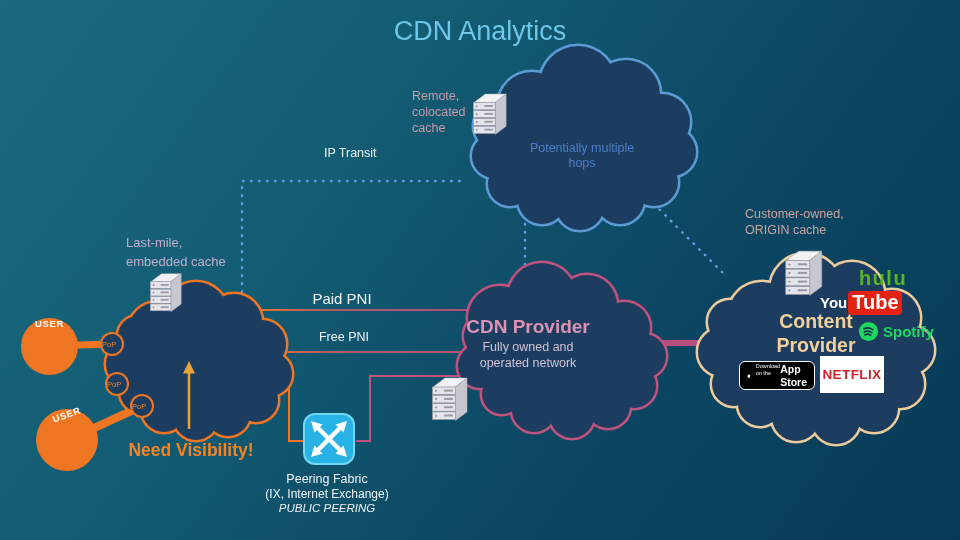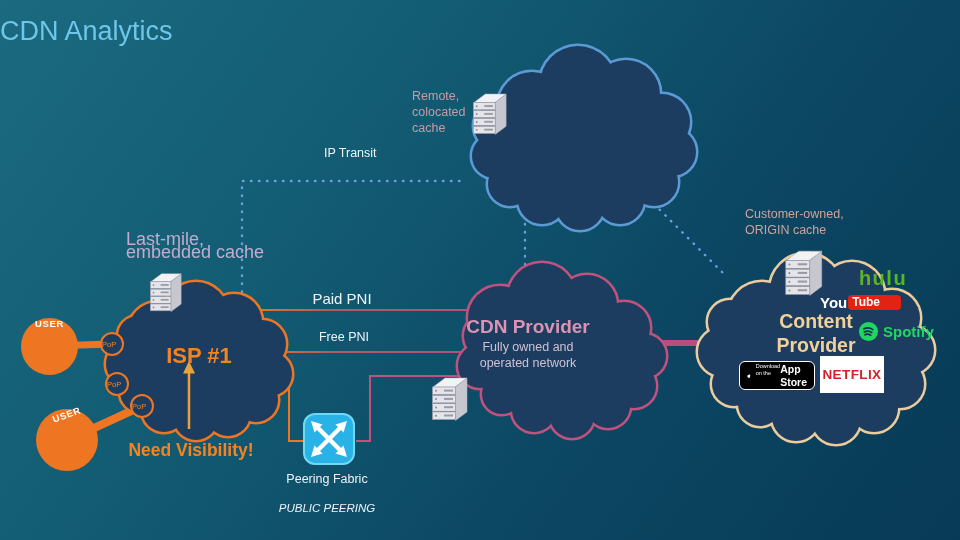--- a/index.html
+++ b/index.html
@@ -21,21 +21,21 @@
   
   .user{position:absolute;background:var(--isp_orange,#ee7623);border-radius:50%;display:flex;align-items:flex-start;justify-content:center;color:#fff;font-weight:bold;font-size:9.5px;letter-spacing:.7px;z-index:5;}
   .pop{position:absolute;width:24px;height:24px;box-sizing:border-box;background:var(--cloud_fill,#1d3d60);border:2.5px solid var(--isp_orange,#ee7623);border-radius:50%;display:flex;align-items:center;justify-content:flex-start;color:#f5891f;font-weight:normal;font-size:7.5px;z-index:5;}
   .server{position:absolute;z-index:5;}
   .switch{position:absolute;z-index:5;}
   
   .logo{position:absolute;z-index:6;}
   .hulu{display:flex;align-items:center;justify-content:center;color:var(--hulu_green,#59b524);font-weight:800;font-size:20px;letter-spacing:1.5px;}
   .yt{display:flex;align-items:center;gap:1px;}
   .yt-you{color:#fff;font-weight:bold;font-size:15px;}
-  .yt-tube{background:var(--youtube_red,#e32212);color:#fff;font-weight:bold;font-size:12px;border-radius:4px;padding:0 21px 1px 4px;}
+  .yt-tube{background:var(--youtube_red,#e32212);color:#fff;font-weight:bold;font-size:20px;border-radius:4px;padding:0 3px 1px 4px;}
   .spotify{display:flex;align-items:center;gap:4px;color:var(--spotify_green,#1ed760);font-weight:bold;font-size:15px;}
   .appstore{background:#000;border:1.5px solid #fff;border-radius:6px;display:flex;align-items:center;gap:5px;padding:2px 7px;box-sizing:border-box;color:#fff;}
   .appstore .txt{display:flex;line-height:1.15;}
   .appstore .small{font-size:5.5px;}
   .appstore .big{font-size:10.5px;font-weight:bold;}
   .netflix{background:#fff;display:flex;align-items:center;justify-content:center;color:var(--netflix_red,#d3202c);font-weight:800;font-size:13.5px;letter-spacing:.4px;}
 </style>
 </head>
 <body>
 
@@ -180,38 +180,40 @@
         <circle cx="775" cy="350" r="42" fill="#1d3d60"></circle>
         <circle cx="862" cy="352" r="42" fill="#1d3d60"></circle>
       </g>
     </svg>
 
   <svg class="abs" style="z-index:4" width="960" height="540">
     <line x1="189" y1="429" x2="189" y2="372" stroke="#eaa33c" stroke-width="2.5"></line>
     <polygon points="189,361 183,373.5 195,373.5" fill="#eaa33c"></polygon>
   </svg>
 
-  <div class="lbl" style="left:0;right:0;top:16px;font-size:27px;color:var(--title_cyan)">CDN Analytics</div>
+  <div class="lbl" style="left:0;right:0;top:16px;text-align:center;font-size:27px;color:var(--title_cyan)">CDN Analytics</div>
 
   <div class="lbl" style="left:412px;top:88px;font-size:12.5px;line-height:16px;color:#c79aa8">Remote,
 colocated
 cache</div>
   <div class="lbl" style="left:324px;top:146px;font-size:12.5px;color:#eef3f7">IP Transit</div>
-  <div class="lbl" style="left:126px;top:233px;font-size:18px;line-height:13px;color:#c2abcf">Last-mile,
+  <div class="lbl" style="left:126px;top:233px;font-size:13px;line-height:19px;color:#c2abcf">Last-mile,
 embedded cache</div>
   <div class="lbl" style="left:287px;top:290px;width:110px;text-align:center;font-size:15px;color:#eef3f7">Paid PNI</div>
   <div class="lbl" style="left:289px;top:330px;width:110px;text-align:center;font-size:12.5px;color:#eef3f7">Free PNI</div>
   <div class="lbl" style="left:108px;top:440px;width:166px;text-align:center;font-size:17.5px;font-weight:bold;color:#f5831f">Need Visibility!</div>
   <div class="lbl" style="left:745px;top:206px;font-size:12.5px;line-height:16px;color:#cba49e">Customer-owned,
 ORIGIN cache</div>
 
   <div class="lbl" style="left:252px;top:472px;width:150px;text-align:center;font-size:12.5px;color:#eef3f7">Peering Fabric</div>
+  <div class="lbl" style="left:247px;top:487px;width:160px;text-align:center;font-size:12px;color:#eef3f7">(IX, Internet Exchange)</div>
   <div class="lbl" style="left:252px;top:502px;width:150px;text-align:center;font-size:11.5px;font-style:italic;color:#eef3f7">PUBLIC PEERING</div>
 
-  <div class="lbl" style="left:119px;top:343px;width:160px;text-align:center;font-size:22px;font-weight:bold;color:#f5831f">ISP #1</div>
+  <div class="lbl" style="left:502px;top:141px;width:160px;text-align:center;font-size:12.5px;line-height:15px;color:#4a7ec6">Potentially multiple
+hops</div>
   <div class="lbl" style="left:443px;top:316px;width:170px;text-align:center;font-size:19px;font-weight:bold;color:#db93b4">CDN Provider</div>
   <div class="lbl" style="left:443px;top:339px;width:170px;text-align:center;font-size:12.5px;line-height:16px;color:#cdc2d4">Fully owned and
 operated network</div>
   <div class="lbl" style="left:752px;top:310px;width:128px;text-align:center;font-size:19.5px;line-height:23.5px;font-weight:bold;color:#f2d09c">Content
 Provider</div>
 
   <div class="user" style="left:21px;top:318px;width:57px;height:57px">
     <span>USER</span>
   </div>
   <div class="user" style="left:36px;top:409px;width:62px;height:62px">

